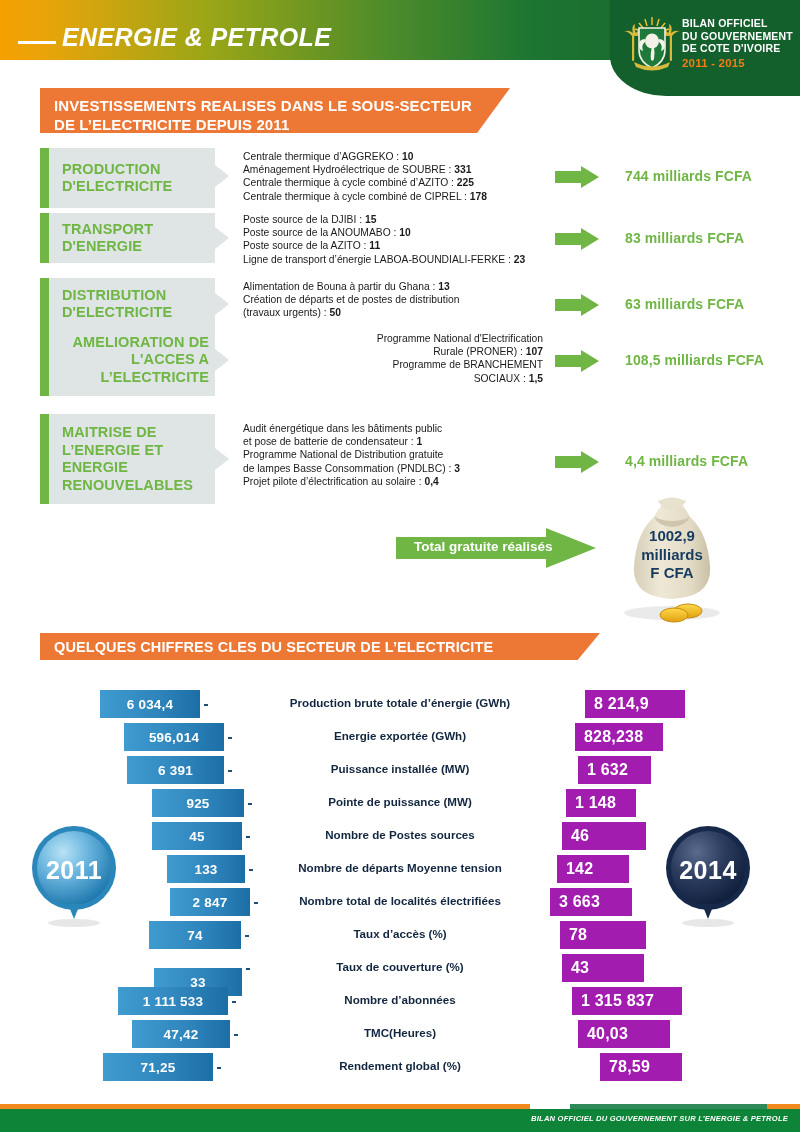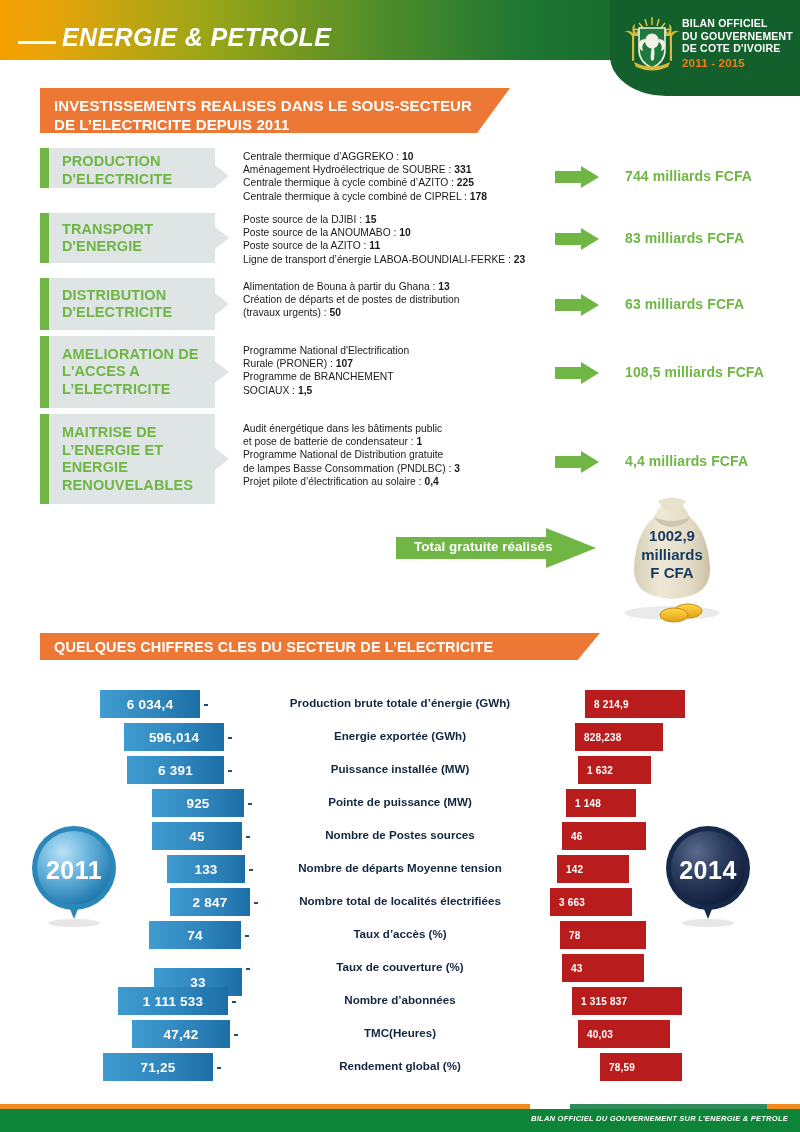--- a/index.html
+++ b/index.html
@@ -111,22 +111,22 @@
   .chart{position:absolute;left:0;top:680px;width:800px;height:408px;}
   .c-row{position:absolute;left:0;width:652px;height:28px;}
   .bar-l{
     position:absolute;height:28px;
     background:linear-gradient(90deg,#3f9bd0 0%,#2f86bd 55%,#1c6ea6 100%);
     color:#ffffff;font-size:13.5px;font-weight:bold;
     display:flex;align-items:center;justify-content:center;
     letter-spacing:.2px;
   }
   .bar-r{
-    position:absolute;height:28px;background:#b91c1c;
-    color:#ffffff;font-size:10px;font-weight:bold;
+    position:absolute;height:28px;background:#a21caf;
+    color:#ffffff;font-size:16px;font-weight:bold;
     display:flex;align-items:center;
     padding-left:9px;box-sizing:border-box;
     letter-spacing:.2px;
   }
   .c-label{
     position:absolute;left:0;width:800px;top:6px;text-align:center;
     color:#12263f;font-size:11.6px;font-weight:bold;white-space:nowrap;
   }
   .lead-l,.lead-r{position:absolute;top:14px;height:1.6px;background:#1d4f7a;}
 
@@ -200,21 +200,21 @@
   </div>
 </div>
 
 <div class="banner" id="banner1">
   <span class="btxt">INVESTISSEMENTS REALISES DANS LE SOUS-SECTEUR</span>
   <span class="btxt">DE L’ELECTRICITE DEPUIS 2011</span>
 </div>
 
 <div id="invest-rows">
     <div class="inv-row" style="top: 148px; height: 56px;">
-      <div class="cat-box" style="height: 40px; align-items: flex-end;">
+      <div class="cat-box" style="height: 60px;">
         <span class="cat-bar"></span>
         <span class="cat-label">PRODUCTION D'ELECTRICITE</span>
       </div>
       <div class="cat-arrow"></div>
       <div class="details" style="top: 2px;">
         <div class="d-line">Centrale thermique d’AGGREKO : <b>10</b></div>
         <div class="d-line">Aménagement Hydroélectrique de SOUBRE : <b>331</b></div>
         <div class="d-line">Centrale thermique à cycle combiné d’AZITO : <b>225</b></div>
         <div class="d-line">Centrale thermique à cycle combiné de CIPREL : <b>178</b></div>
       </div>
@@ -255,21 +255,21 @@
         <div class="d-line">Création de départs et de postes de distribution</div>
         <div class="d-line">(travaux urgents) : <b>50</b></div>
       </div>
       <div class="amt-arrow" style="left: 515px; top: 16px;">
         <svg width="44" height="22" viewBox="0 0 44 22">
           <path d="M0 5 H26 V0 L44 11 L26 22 V17 H0 Z" fill="#6fb644"></path>
         </svg>
       </div>
       <div class="amt-text" style="left: 585px; top: 18px;">63 milliards FCFA</div>
     </div>
-    <div class="inv-row" style="top: 336px; height: 72px;">
+    <div class="inv-row" style="top: 324px; height: 72px; text-align: right;">
       <div class="cat-box" style="height: 72px;">
         <span class="cat-bar"></span>
         <span class="cat-label">AMELIORATION DE L'ACCES A L’ELECTRICITE</span>
       </div>
       <div class="cat-arrow"></div>
       <div class="details" style="top: 8px;">
         <div class="d-line">Programme National d'Electrification</div>
         <div class="d-line">Rurale (PRONER) : <b>107</b></div>
         <div class="d-line">Programme de BRANCHEMENT</div>
         <div class="d-line">SOCIAUX : <b>1,5</b></div>

